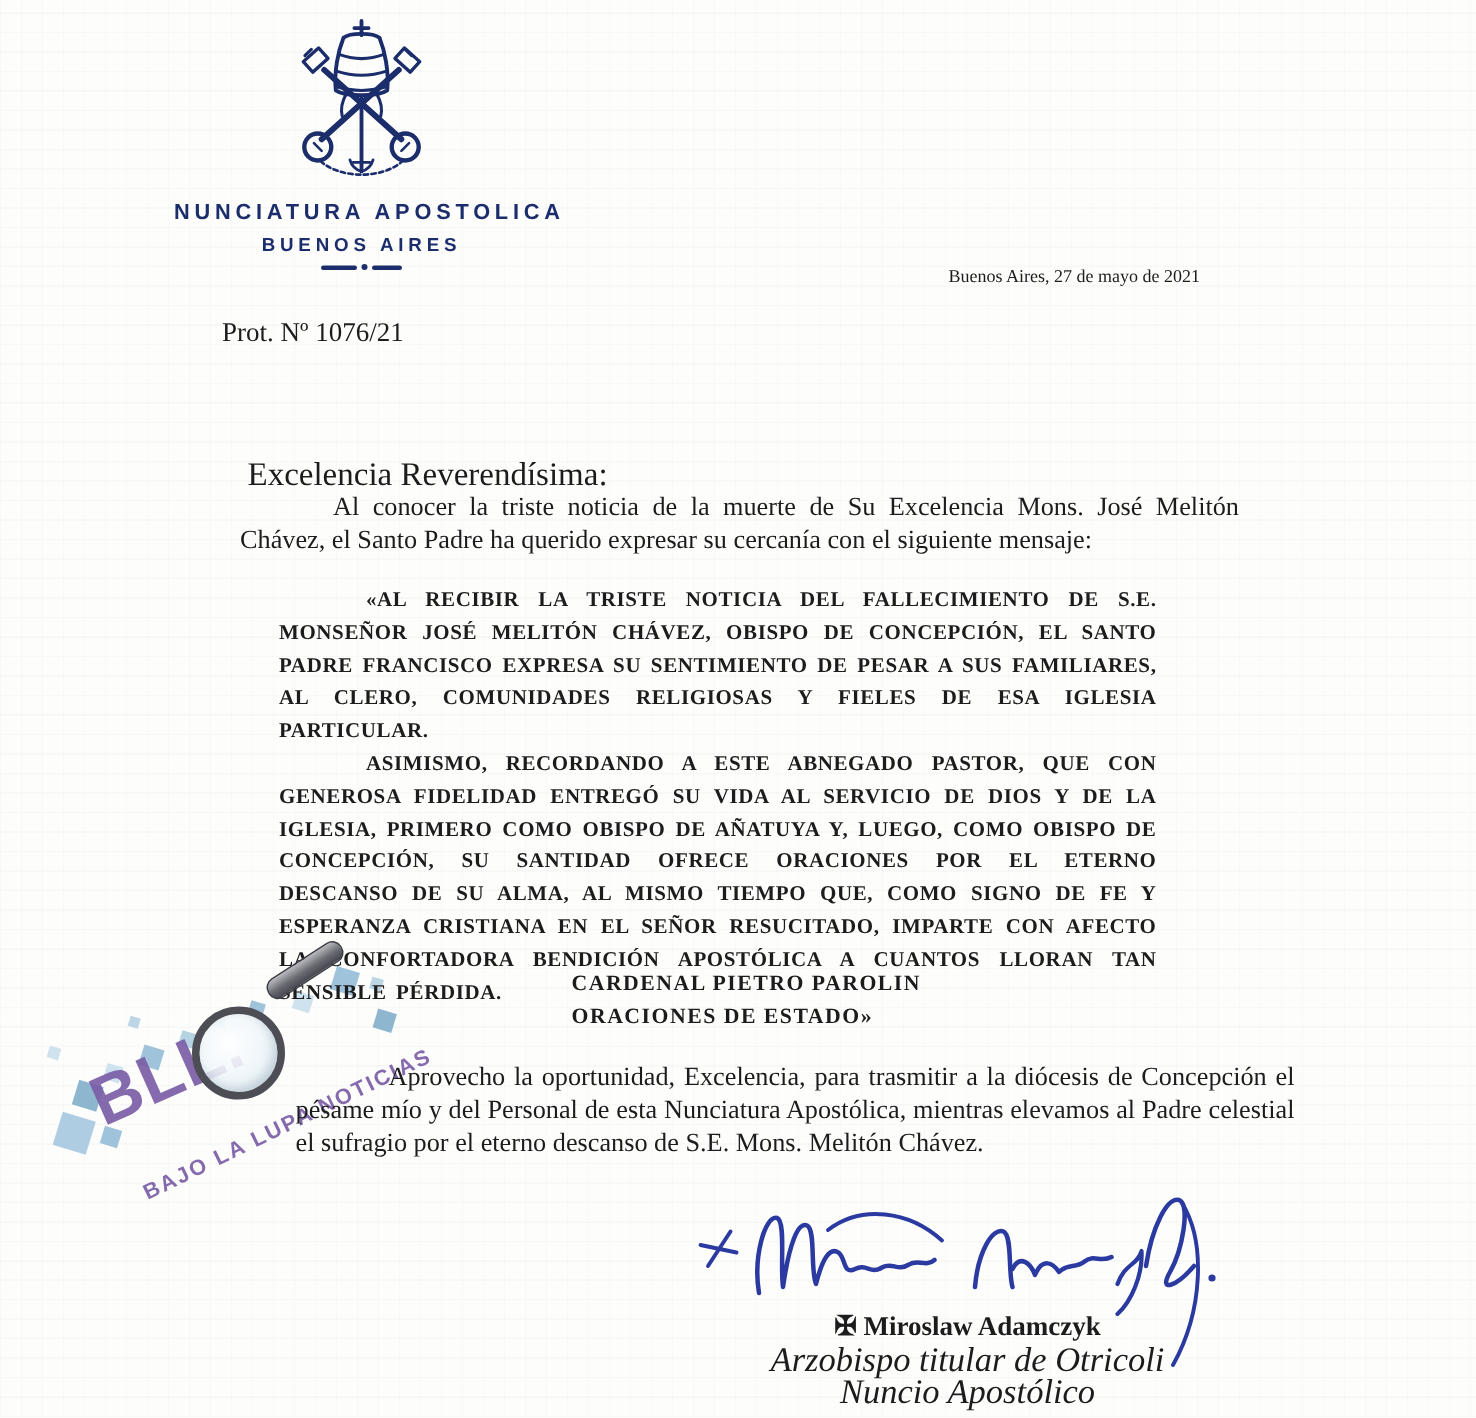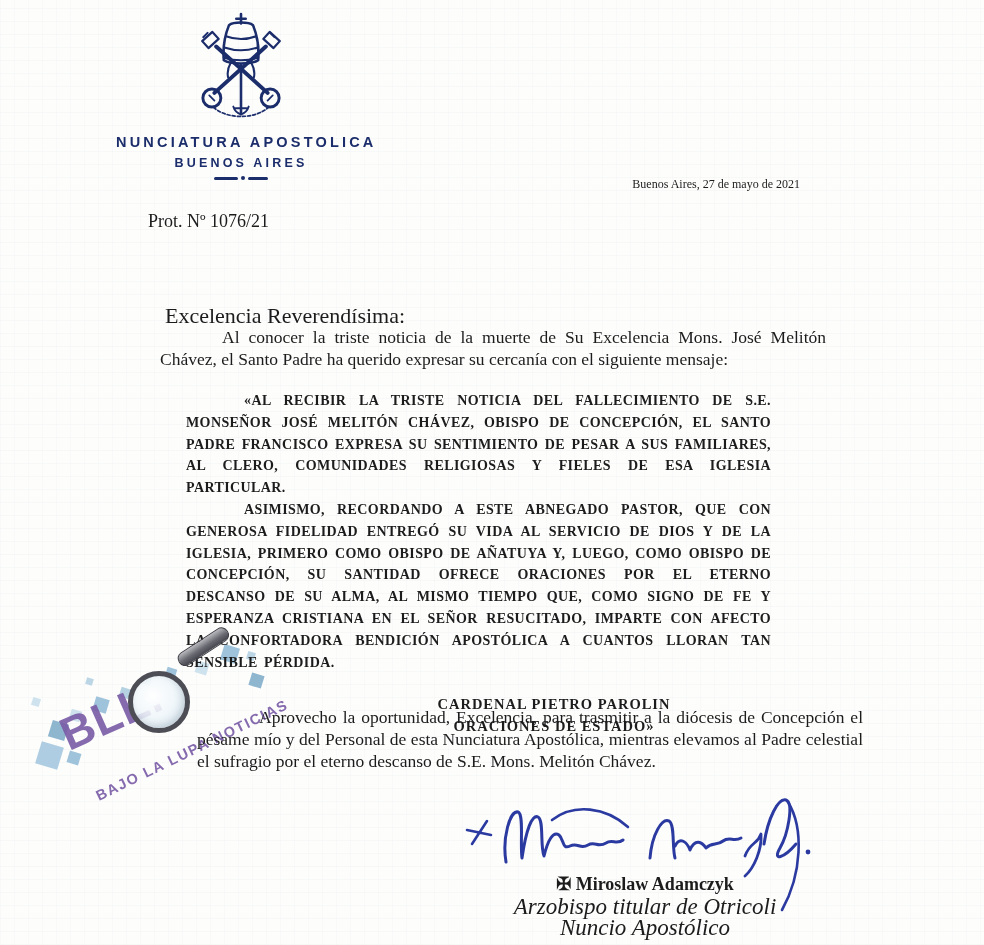--- a/index.html
+++ b/index.html
@@ -41,22 +41,22 @@
   .salutation{top:277px;left:165px;font-size:22px;margin-top:26px;}
   .para{left:160px;width:666px;font-size:17.5px;line-height:22.2px;text-align:justify;text-indent:62px;}
   .para-1{top:326px;}
   .para-2{top:706px;margin-left:37px;}
   .quote{
     left:186px;top:390px;width:585px;
     font-size:14px;font-weight:bold;line-height:21.8px;
     letter-spacing:0.4px;word-spacing:2.5px;text-align:justify;
   }
   .quote p{margin:0;text-indent:58px;}
-  .quote-sign{top:645px;left:354px;width:400px;text-align:center;
-    font-size:14.5px;font-weight:bold;letter-spacing:1px;line-height:22px;margin-top:48px;}
+  .quote-sign{top:645px;left:381px;width:400px;
+    font-size:14.5px;font-weight:bold;letter-spacing:1px;line-height:22px;}
   .quote-sign div{white-space:nowrap;}
 
   
   .sig-svg{position:absolute;left:452px;top:786px;z-index:4;}
   .sig-block{position:absolute;left:455px;top:874px;width:380px;text-align:center;z-index:3;line-height:21.5px;}
   .sig-name{font-size:18px;font-weight:bold;}
   .sig-title{font-size:23px;font-style:italic;}
 
   
   .watermark{position:absolute;left:22px;top:632px;width:270px;height:160px;z-index:2;}

